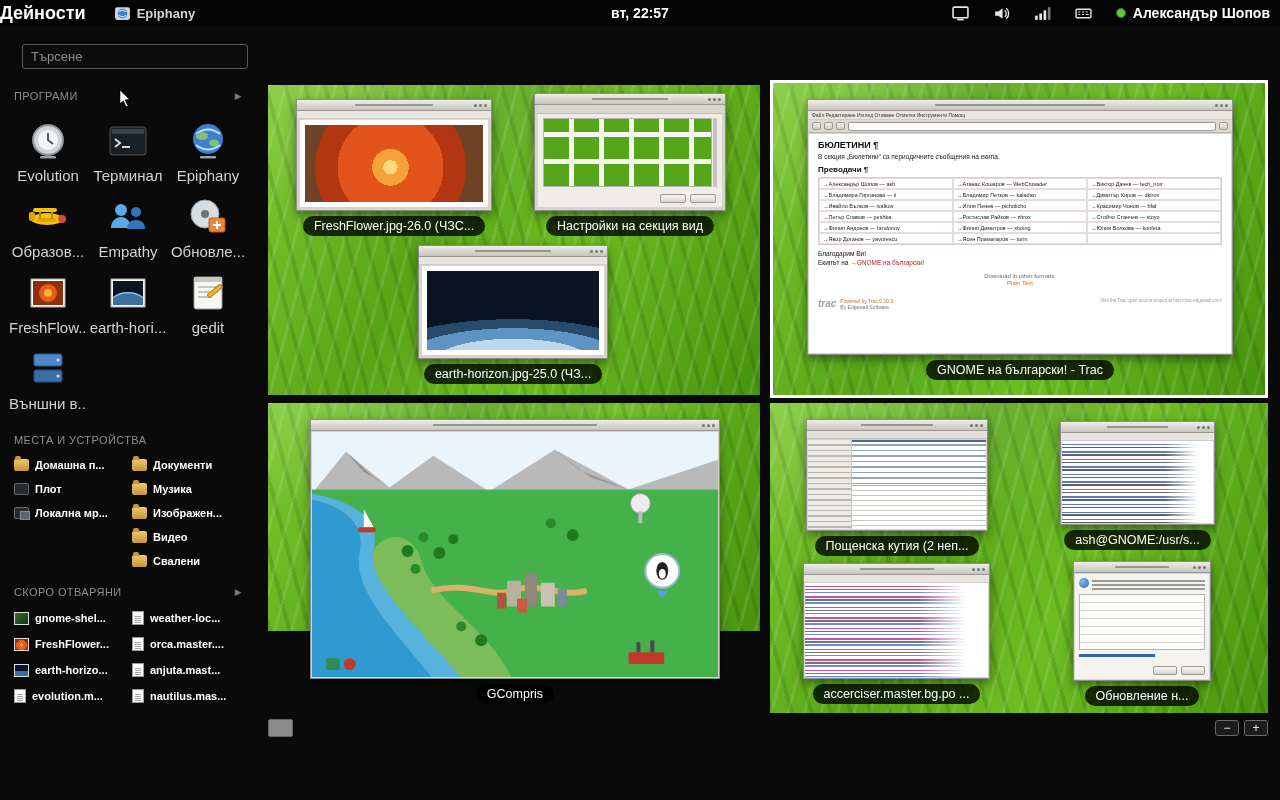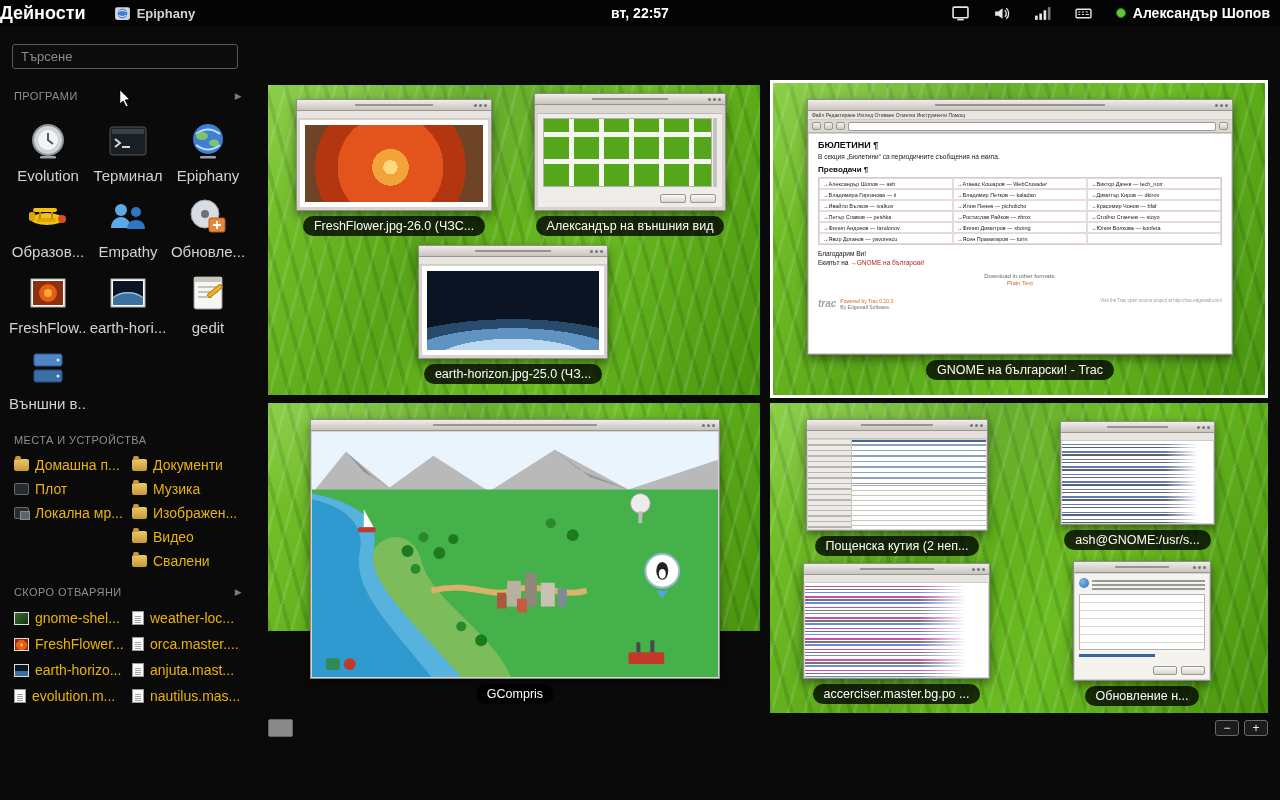--- a/index.html
+++ b/index.html
@@ -12,21 +12,21 @@
   .activities { font-weight:bold; font-size:18px; color:#fff; cursor:pointer; }
   .appmenu { margin-left:28px; display:flex; align-items:center; gap:6px; color:#d4d4d4; font-weight:bold; font-size:13px; }
   .clock { position:absolute; left:50%; transform:translateX(-50%); font-weight:bold; font-size:14px; color:#fff; }
   .status { position:absolute; right:10px; top:0; height:26px; display:flex; align-items:center; gap:24px; }
   .sicon { width:17px; height:17px; display:block; }
   .user { display:flex; align-items:center; gap:7px; font-weight:bold; font-size:14px; color:#fff; }
   .presence { width:10px; height:10px; border-radius:50%; background:#61c63c; border:1px solid #2e7a17; }
 
   
   .sidebar { position:absolute; top:26px; left:0; width:256px; bottom:0; }
-  .search { position:absolute; top:18px; left:12px; width:226px; height:25px; background:#0c0c0c;
+  .search { position:absolute; top:18px; left:22px; width:226px; height:25px; background:#0c0c0c;
             border:1px solid #585858; border-radius:3px; color:#c9c9c9; font-size:13px; padding:0 8px;
             font-family:"Liberation Sans", sans-serif; }
   .search::placeholder { color:#8a8a8a; }
   .sec-head { position:absolute; left:14px; width:228px; color:#8e8e8e; font-size:11px; letter-spacing:.4px;
               display:flex; justify-content:space-between; align-items:center; }
   .sec-head .arrow { color:#7a7a7a; font-size:9px; cursor:pointer; }
   .head-programs { top:64px; }
   .head-places { top:408px; }
   .head-recent { top:560px; }
 
@@ -34,22 +34,22 @@
               grid-template-columns:repeat(3,80px); row-gap:6px; }
   .app-tile { width:80px; height:70px; display:flex; flex-direction:column; align-items:center;
               justify-content:flex-end; gap:4px; cursor:pointer; }
   .app-tile svg { width:44px; height:44px; display:block; }
   .app-label { font-size:15px; color:#d2d2d2; max-width:78px; white-space:nowrap; overflow:hidden; }
 
   .two-col { position:absolute; left:14px; width:236px; display:flex; }
   .places-list { top:430px; }
   .recent-list { top:582px; }
   .col { width:118px; display:flex; flex-direction:column; gap:6px; }
-  .pitem { display:flex; align-items:center; gap:6px; height:18px; font-size:14px; color:#eab308;
-           white-space:nowrap; overflow:hidden; cursor:pointer; }
+  .pitem { display:flex; align-items:center; gap:6px; height:18px; font-size:11px; color:#ffffff;
+           white-space:nowrap; overflow:hidden; cursor:pointer;font-weight:bold; }
   .recent-list .pitem { height:20px; }
 
   .mi { width:15px; height:12px; flex:none; display:inline-block; position:relative; }
   .mi-folder { background:linear-gradient(#edc868,#c5973a); border-radius:2px; }
   .mi-folder::before { content:""; position:absolute; top:-3px; left:1px; width:6px; height:4px;
                        background:#c5973a; border-radius:2px 2px 0 0; }
   .mi-desktop { background:#262b30; border:1px solid #6a6a6a; border-radius:2px; }
   .mi-network { background:#262b30; border:1px solid #6a6a6a; border-radius:2px; }
   .mi-network::after { content:""; position:absolute; right:-2px; bottom:-2px; width:8px; height:7px;
                        background:#59646e; border:1px solid #8a8a8a; }
@@ -437,21 +437,21 @@
         <div class="appr-body">
           <div class="appr-tabs"></div>
           <div class="appr-grid"></div>
           <div class="appr-scroll"></div>
           <div class="appr-btns">
               <i></i>
               <i></i>
             </div>
         </div>
       </div>
-      <div class="pill">Александър на външния вид</div>
+      <div class="pill">Настройки на секция вид</div>
     </div>
 
     <div class="wgroup" style="left:150px; top:160px;">
       <div class="thumb" style="width:190px; height:114px;">
         <div class="tb"></div>
         <div class="mbar"></div>
         <div class="img-body">
           <div class="img-earth"></div>
         </div>
       </div>

